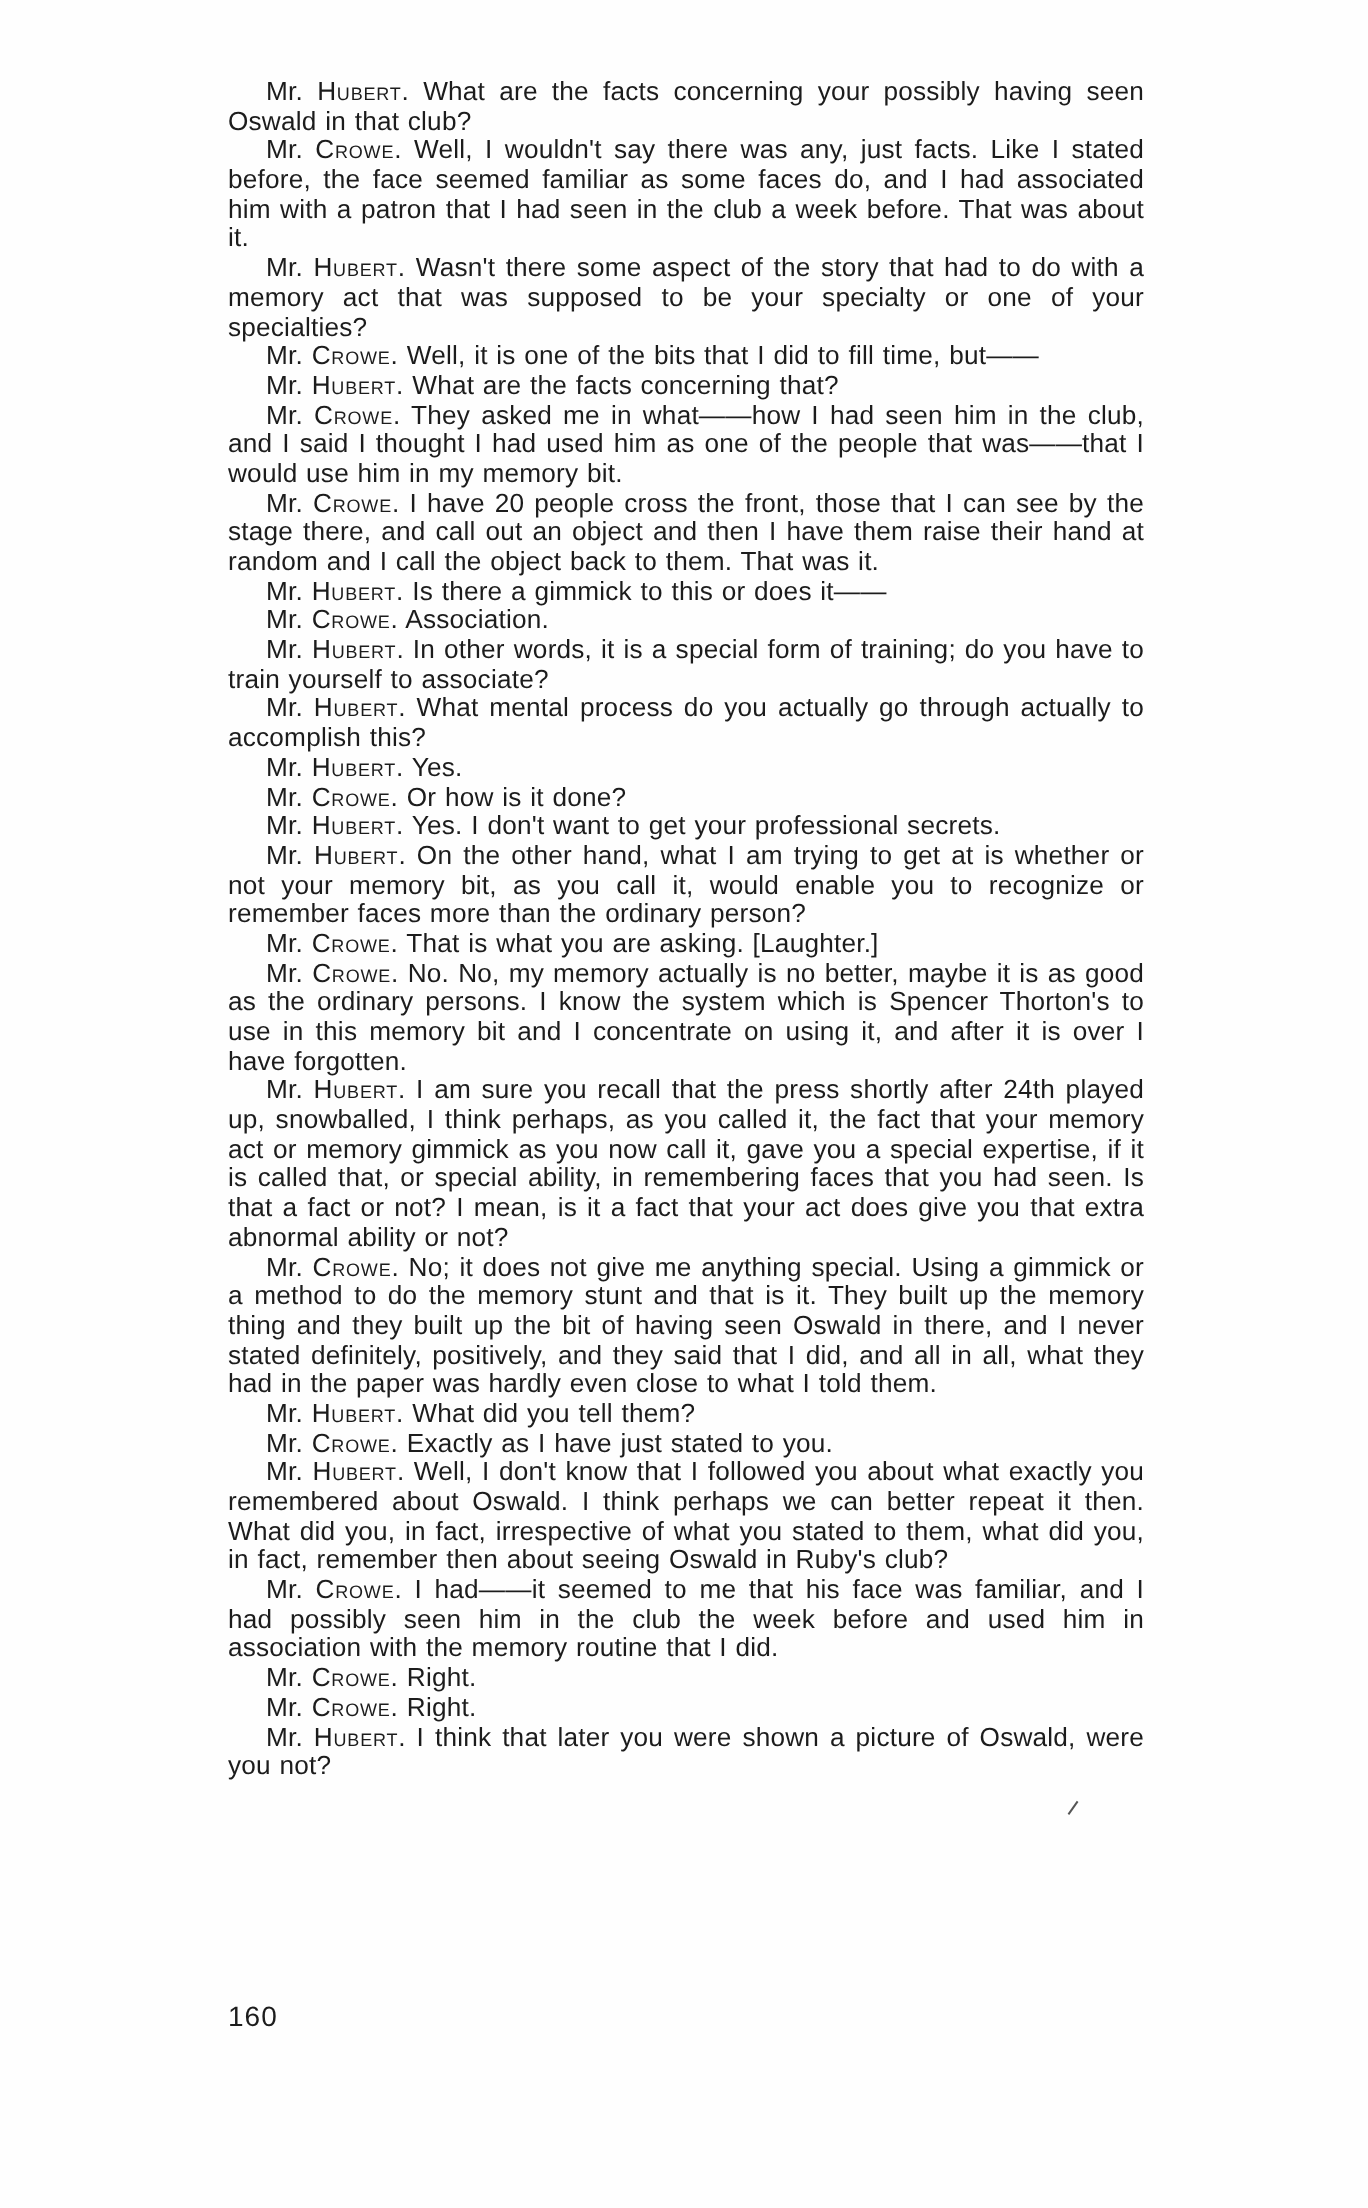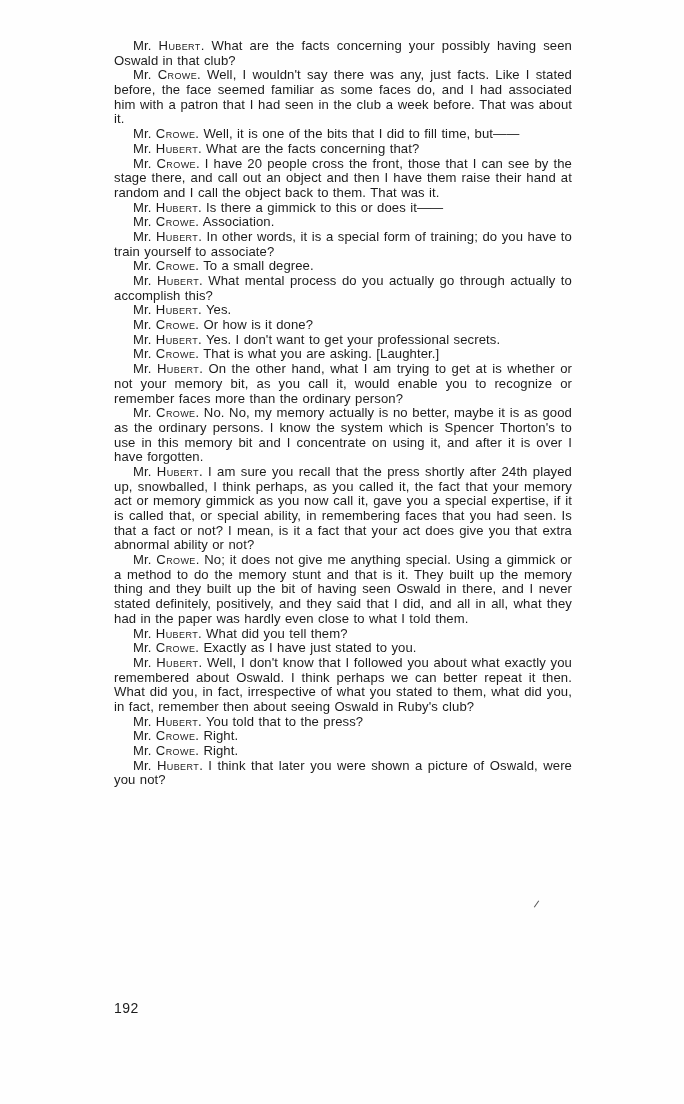--- a/index.html
+++ b/index.html
@@ -54,39 +54,40 @@
     transform: rotate(35deg);
   }
 </style>
 </head>
 <body>
 
 <div class="page">
   <div class="text-column" id="transcript">
       <p class="turn"><span class="speaker">Mr.&nbsp;<span class="sc">Hubert</span>.</span> What are the facts concerning your possibly having seen Oswald in that club?</p>
       <p class="turn"><span class="speaker">Mr.&nbsp;<span class="sc">Crowe</span>.</span> Well, I wouldn't say there was any, just facts.  Like I stated before, the face seemed familiar as some faces do, and I had associated him with a patron that I had seen in the club a week before.  That was about it.</p>
+      <p class="turn"><span class="speaker">Mr.&nbsp;<span class="sc">Hubert</span>.</span> Wasn't there some aspect of the story that had to do with a memory act that was supposed to be your specialty or one of your specialties?</p>
       <p class="turn"><span class="speaker">Mr.&nbsp;<span class="sc">Crowe</span>.</span> Well, it is one of the bits that I did to fill time, but——</p>
       <p class="turn"><span class="speaker">Mr.&nbsp;<span class="sc">Hubert</span>.</span> What are the facts concerning that?</p>
+      <p class="turn"><span class="speaker">Mr.&nbsp;<span class="sc">Crowe</span>.</span> They asked me in what——how I had seen him in the club, and I said I thought I had used him as one of the people that was——that I would use him in my memory bit.</p>
       <p class="turn"><span class="speaker">Mr.&nbsp;<span class="sc">Crowe</span>.</span> I have 20 people cross the front, those that I can see by the stage there, and call out an object and then I have them raise their hand at random and I call the object back to them.  That was it.</p>
       <p class="turn"><span class="speaker">Mr.&nbsp;<span class="sc">Hubert</span>.</span> Is there a gimmick to this or does it——</p>
       <p class="turn"><span class="speaker">Mr.&nbsp;<span class="sc">Crowe</span>.</span> Association.</p>
       <p class="turn"><span class="speaker">Mr.&nbsp;<span class="sc">Hubert</span>.</span> In other words, it is a special form of training; do you have to train yourself to associate?</p>
-      <p class="turn"><span class="speaker">Mr.&nbsp;<span class="sc">Crowe</span>.</span> To a small degree.</p>
       <p class="turn"><span class="speaker">Mr.&nbsp;<span class="sc">Hubert</span>.</span> What mental process do you actually go through actually to accomplish this?</p>
       <p class="turn"><span class="speaker">Mr.&nbsp;<span class="sc">Hubert</span>.</span> Yes.</p>
       <p class="turn"><span class="speaker">Mr.&nbsp;<span class="sc">Crowe</span>.</span> Or how is it done?</p>
       <p class="turn"><span class="speaker">Mr.&nbsp;<span class="sc">Hubert</span>.</span> Yes.  I don't want to get your professional secrets.</p>
+      <p class="turn"><span class="speaker">Mr.&nbsp;<span class="sc">Hubert</span>.</span> On the other hand, what I am trying to get at is whether or not your memory bit, as you call it, would enable you to recognize or remember faces more than the ordinary person?</p>
       <p class="turn"><span class="speaker">Mr.&nbsp;<span class="sc">Crowe</span>.</span> That is what you are asking.  [Laughter.]</p>
-      <p class="turn"><span class="speaker">Mr.&nbsp;<span class="sc">Hubert</span>.</span> On the other hand, what I am trying to get at is whether or not your memory bit, as you call it, would enable you to recognize or remember faces more than the ordinary person?</p>
       <p class="turn"><span class="speaker">Mr.&nbsp;<span class="sc">Crowe</span>.</span> No.  No, my memory actually is no better, maybe it is as good as the ordinary persons.  I know the system which is Spencer Thorton's to use in this memory bit and I concentrate on using it, and after it is over I have forgotten.</p>
       <p class="turn"><span class="speaker">Mr.&nbsp;<span class="sc">Hubert</span>.</span> I am sure you recall that the press shortly after 24th played up, snowballed, I think perhaps, as you called it, the fact that your memory act or memory gimmick as you now call it, gave you a special expertise, if it is called that, or special ability, in remembering faces that you had seen.  Is that a fact or not?  I mean, is it a fact that your act does give you that extra abnormal ability or not?</p>
       <p class="turn"><span class="speaker">Mr.&nbsp;<span class="sc">Crowe</span>.</span> No; it does not give me anything special.  Using a gimmick or a method to do the memory stunt and that is it.  They built up the memory thing and they built up the bit of having seen Oswald in there, and I never stated definitely, positively, and they said that I did, and all in all, what they had in the paper was hardly even close to what I told them.</p>
       <p class="turn"><span class="speaker">Mr.&nbsp;<span class="sc">Hubert</span>.</span> What did you tell them?</p>
       <p class="turn"><span class="speaker">Mr.&nbsp;<span class="sc">Crowe</span>.</span> Exactly as I have just stated to you.</p>
       <p class="turn"><span class="speaker">Mr.&nbsp;<span class="sc">Hubert</span>.</span> Well, I don't know that I followed you about what exactly you remembered about Oswald.  I think perhaps we can better repeat it then.  What did you, in fact, irrespective of what you stated to them, what did you, in fact, remember then about seeing Oswald in Ruby's club?</p>
-      <p class="turn"><span class="speaker">Mr.&nbsp;<span class="sc">Hubert</span>.</span> You told that to the press?</p>
+      <p class="turn"><span class="speaker">Mr.&nbsp;<span class="sc">Crowe</span>.</span> I had——it seemed to me that his face was familiar, and I had possibly seen him in the club the week before and used him in association with the memory routine that I did.</p>
       <p class="turn"><span class="speaker">Mr.&nbsp;<span class="sc">Crowe</span>.</span> Right.</p>
       <p class="turn"><span class="speaker">Mr.&nbsp;<span class="sc">Crowe</span>.</span> Right.</p>
       <p class="turn"><span class="speaker">Mr.&nbsp;<span class="sc">Hubert</span>.</span> I think that later you were shown a picture of Oswald, were you not?</p>
     </div>
   <div class="stray-mark"></div>
-  <div class="page-number">192</div>
+  <div class="page-number">160</div>
 </div>
 
 </body></html>

